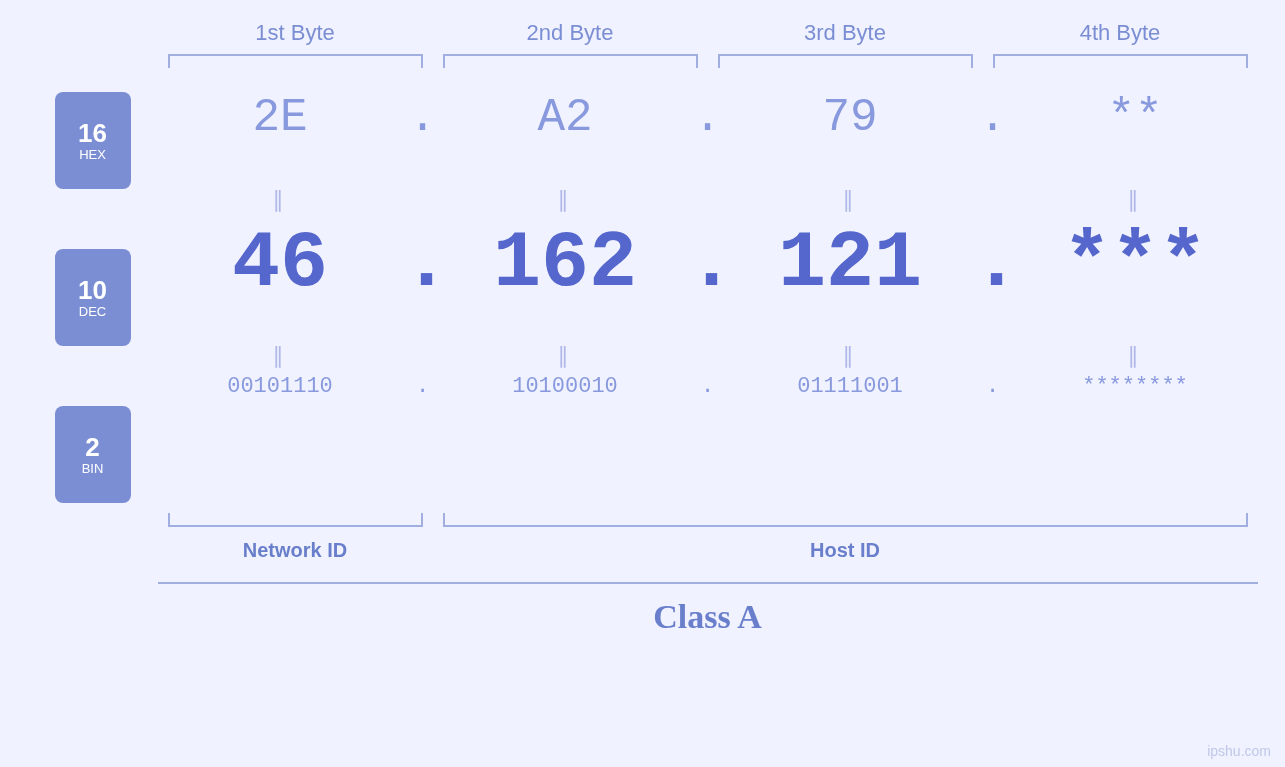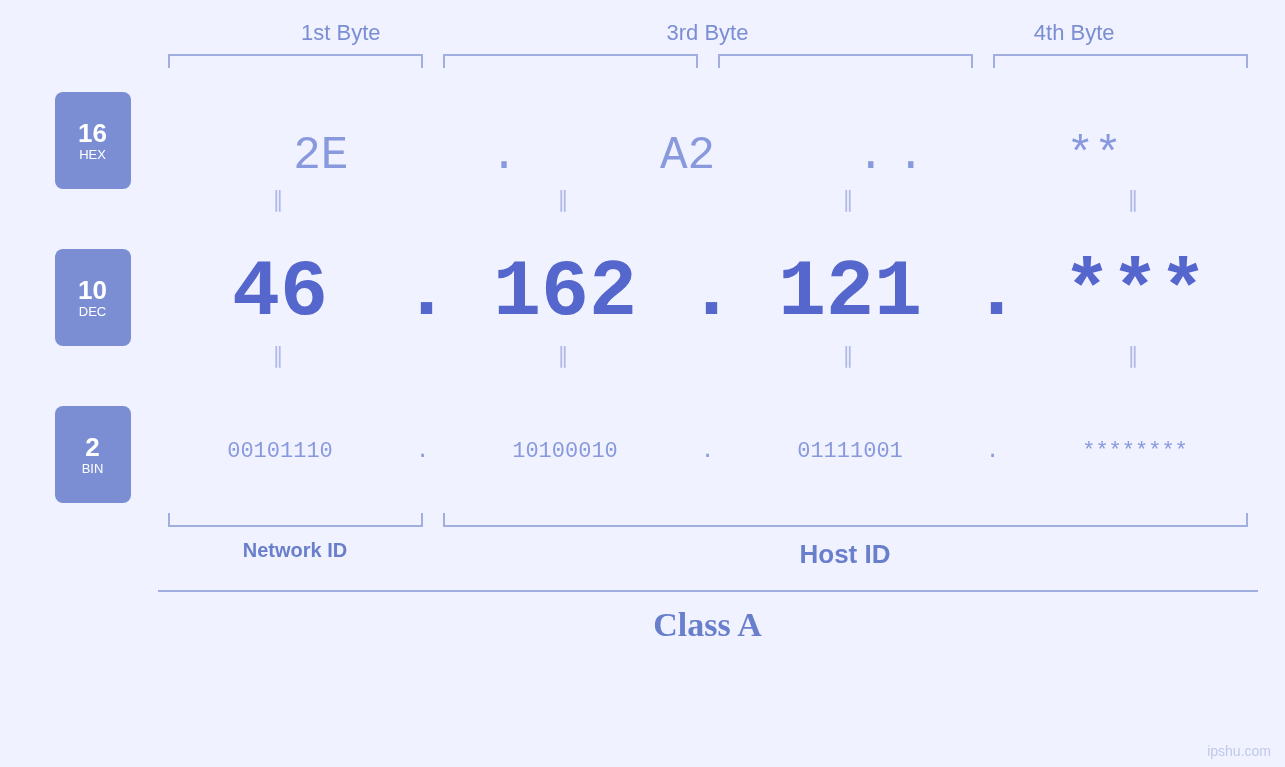--- a/index.html
+++ b/index.html
@@ -105,21 +105,21 @@
     
     .data-grid {
       flex: 1;
       display: flex;
       flex-direction: column;
     }
 
     
     .data-row {
       display: flex;
-      align-items: flex-end;
+      align-items: flex-start;
       height: 90px;
     }
 
     .data-row.dec-row {
       height: 120px;
     }
 
     .cell {
       flex: 1;
       text-align: center;
@@ -224,21 +224,21 @@
       color: #6a7fcb;
       font-size: 20px;
       font-family: Arial, sans-serif;
       font-weight: bold;
     }
 
     .host-id-label {
       flex: 0 0 75%;
       text-align: center;
       color: #6a7fcb;
-      font-size: 26px;
+      font-size: 20px;
       font-family: Arial, sans-serif;
       font-weight: bold;
     }
 
     
     .class-row {
       width: 1100px;
       margin-left: 130px;
       border-top: 2px solid #a0aee0;
       padding-top: 14px;
@@ -266,20 +266,21 @@
       color: #8899dd;
     }
   </style>
 </head>
 <body>
 
 <div class="main-container">
 
   <div class="byte-headers">
     <div class="byte-header">1st Byte</div>
+    <div class="byte-header">2nd Byte</div>
     <div class="byte-header">3rd Byte</div>
     <div class="byte-header">4th Byte</div>
   </div>
 
   <div class="bracket-row">
     <div class="bracket"></div>
     <div class="bracket"></div>
     <div class="bracket"></div>
     <div class="bracket"></div>
   </div>
@@ -303,20 +304,21 @@
       </div>
     </div>
 
     <div class="data-grid">
 
       <div class="data-row">
         <div class="cell hex-val">2E</div>
         <div class="dot-cell">.</div>
         <div class="cell hex-val">A2</div>
         <div class="dot-cell">.</div>
+        <div class="cell hex-val">79</div>
         <div class="dot-cell">.</div>
         <div class="cell hex-val masked">**</div>
       </div>
 
       <div class="equals-row">
         <div class="equals-cell">∥</div>
         <div class="dot-spacer"></div>
         <div class="equals-cell">∥</div>
         <div class="dot-spacer"></div>
         <div class="equals-cell">∥</div>

